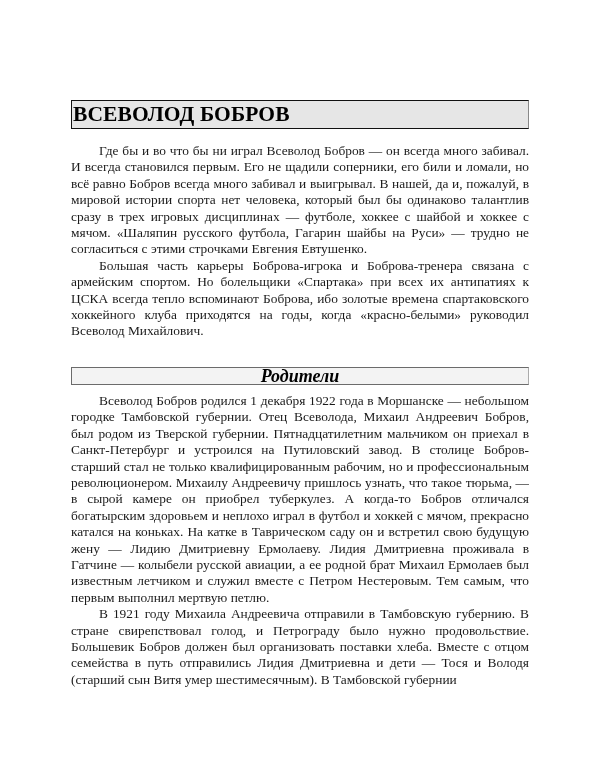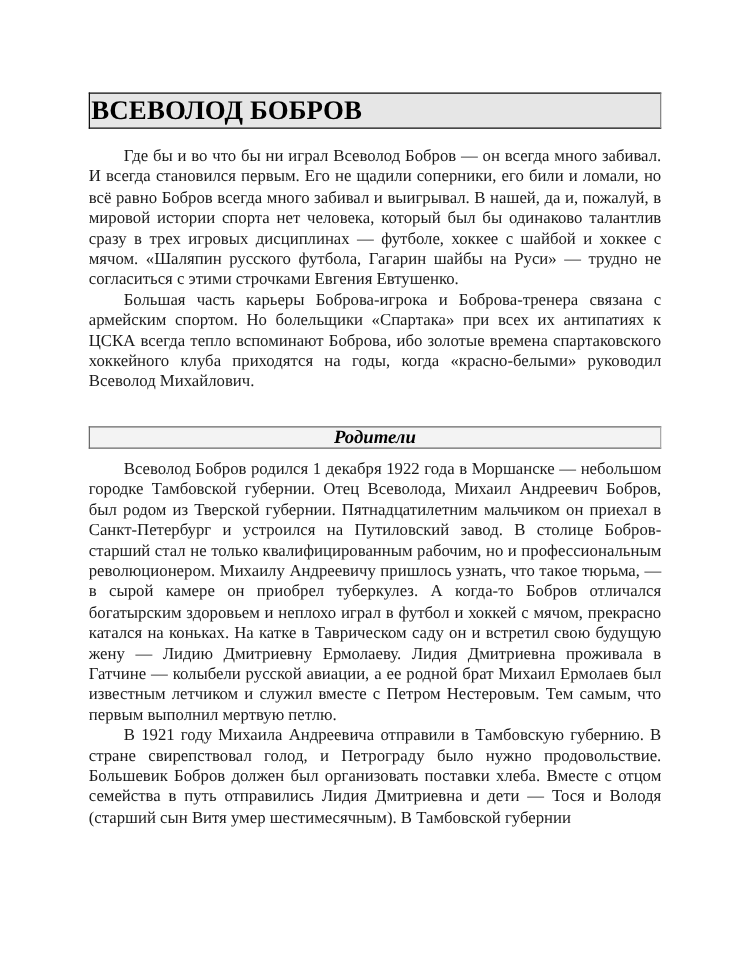--- a/index.html
+++ b/index.html
@@ -11,21 +11,21 @@
       width: 600px;
       height: 777px;
       position: relative;
       overflow: hidden;
       font-family: "Liberation Serif", "DejaVu Serif", serif;
       color: #1a1a1a;
     }
     .page {
       position: absolute;
       left: 71px;
-      top: 74px;
+      top: 100px;
       width: 458px;
     }
     .chapter-title {
       box-sizing: border-box;
       width: 458px;
       height: 29px;
       background: #e6e6e6;
       border: 1px solid #111;
       border-right-color: #888;
       padding: 0 0 0 1px;
@@ -53,21 +53,21 @@
       width: 458px;
       height: 18px;
       margin: 27px 0 0 0;
       background: #f3f3f3;
       border: 1px solid #6b6b6b;
       border-right-color: #aaa;
       text-align: center;
       font-family: "Liberation Serif", "DejaVu Serif", serif;
       font-weight: bold;
       font-style: italic;
-      font-size: 15px;
+      font-size: 18px;
       line-height: 16px;
       color: #000;
     }
     .section-body {
       margin-top: 8px;
     }
   </style>
 </head>
 <body>
 

